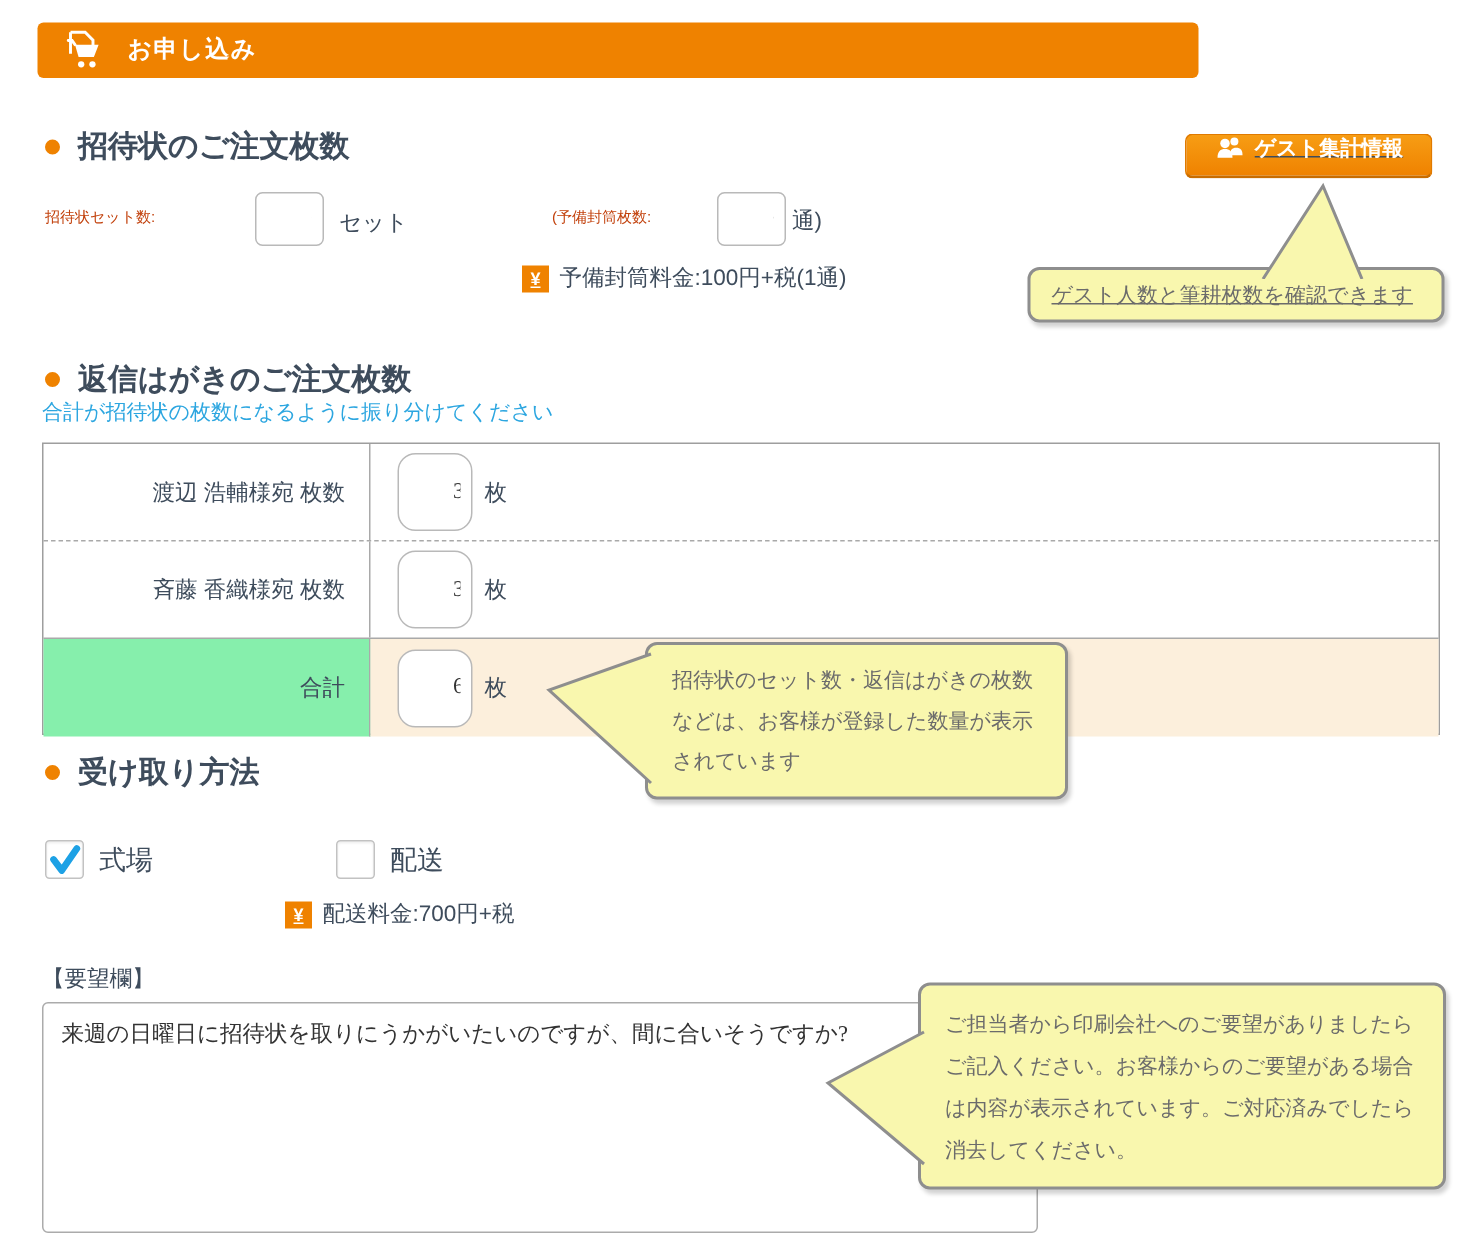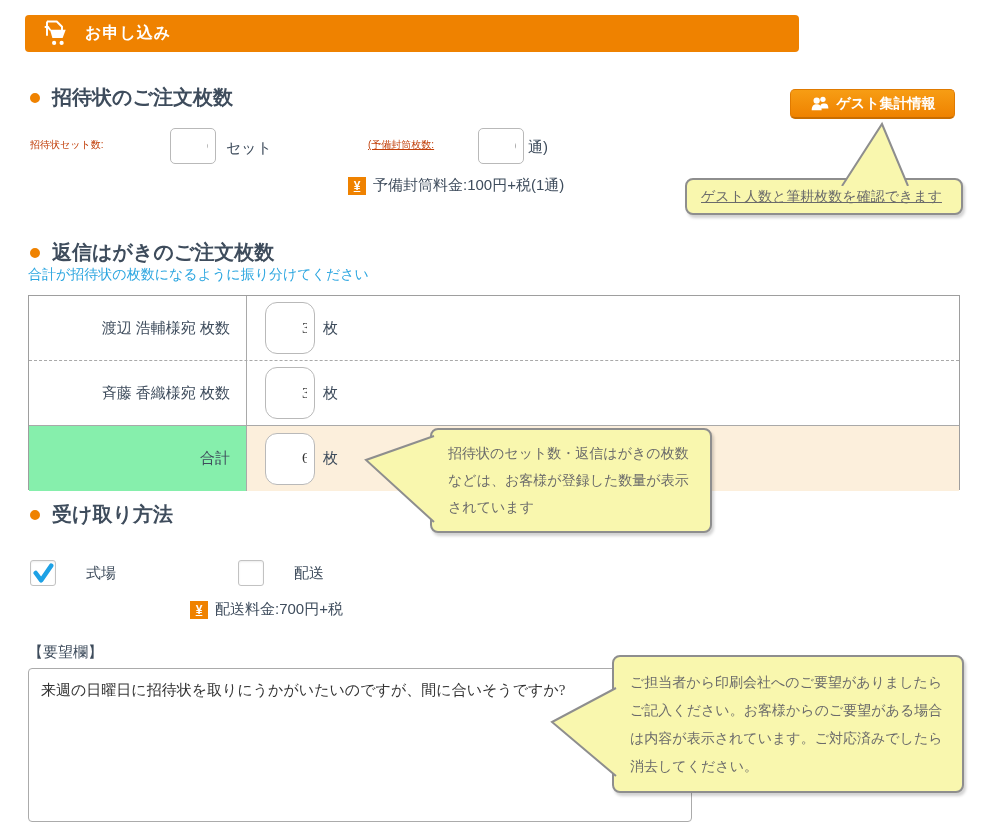--- a/index.html
+++ b/index.html
@@ -24,21 +24,21 @@
   .unit { position:absolute; font-size:15px; color:#3e4c5c; }
 
   .yen-line { position:absolute; display:flex; align-items:center; gap:7px; }
   .yen-badge { width:18px; height:18px; background:#ef8200; color:#fff; font-size:12px; font-weight:bold;
     display:flex; align-items:center; justify-content:center; text-decoration:underline; flex:0 0 auto; }
   .yen-text { font-size:15px; color:#3e4c5c; }
 
   
   .guest-btn { position:absolute; left:790px; top:89px; width:165px; height:30px;
     background:linear-gradient(#f79d14, #ef8200); border:1px solid #e07a00; border-bottom:2px solid #c96d00;
-    border-radius:5px; display:flex; align-items:center; justify-content:center; gap:7px; cursor:pointer; }
+    border-radius:5px; display:flex; justify-content:center; gap:7px; cursor:pointer;text-decoration:underline; }
   .guest-btn span.btn-label { color:#fff; font-weight:bold; font-size:14px; }
 
   
   .bubble { position:absolute; background:#f9f7ae; border:2px solid #8e8e8e; border-radius:8px;
     color:#6b6b6b; font-size:14px; box-shadow:2px 3px 3px rgba(0,0,0,0.18); z-index:5; }
   .bubble-tail { position:absolute; z-index:6; }
   .bubble-guest { left:685px; top:178px; width:278px; height:37px; display:flex; align-items:center; padding-left:14px;text-decoration:underline; }
   .bubble-total { left:430px; top:428px; width:282px; padding:10px 16px; line-height:27px; }
   .bubble-request { left:612px; top:655px; width:352px; padding:11px 16px; line-height:28px; }
 
@@ -59,21 +59,21 @@
   .t-unit { font-size:15px; color:#3e4c5c; }
 
   
   .chk-row { position:absolute; left:30px; top:560px; display:flex; align-items:center; }
   .chk-item { display:flex; align-items:center; gap:10px; cursor:pointer; }
   .chk-item + .chk-item { margin-left:122px; }
   .chk-box { width:26px; height:26px; background:#fff; border:1px solid #c2c2c2; border-radius:3px;
     box-shadow:inset 0 1px 2px rgba(0,0,0,0.08); display:flex; align-items:center; justify-content:center; }
   .chk-box svg { display:none; }
   .chk-box.checked svg { display:block; }
-  .chk-label { font-size:15px; color:#3e4c5c;margin-left:20px; }
+  .chk-label { font-size:18px; color:#3e4c5c; }
 
   
   .req-label { position:absolute; left:28px; top:643px; font-size:15px; color:#3e4c5c; }
   .req-textarea { position:absolute; left:28px; top:668px; width:664px; height:154px; border:1px solid #ababab;
     border-radius:4px; resize:none; font-family:"Liberation Serif", serif; font-size:15px; color:#333;
     padding:10px 12px; line-height:22px; background:#fff; }
 </style>
 </head>
 <body>
 
@@ -95,21 +95,21 @@
 
   <div class="sec-head" style="left:30px; top:84px;">
     <span class="ring"></span>
     <span class="sec-title">招待状のご注文枚数</span>
   </div>
 
   <div class="lbl" style="left:30px; top:138px;">招待状セット数:</div>
   <input class="num-input" style="left: 170px; top: 128px;" value="65">
   <div class="unit" style="left:226px; top:139px;">セット</div>
 
-  <div class="lbl" style="left:368px; top:138px;text-decoration:underline;">(予備封筒枚数:</div>
+  <div class="lbl" style="left:368px; top:138px;">(予備封筒枚数:</div>
   <input class="num-input" style="left: 478px; top: 128px;" value="0">
   <div class="unit" style="left:528px; top:138px;">通)</div>
 
   <div class="yen-line" style="left:348px; top:176px;">
     <span class="yen-badge">¥</span>
     <span class="yen-text">予備封筒料金:100円+税(1通)</span>
   </div>
 
   <div class="guest-btn">
     <span style="display:flex;">

